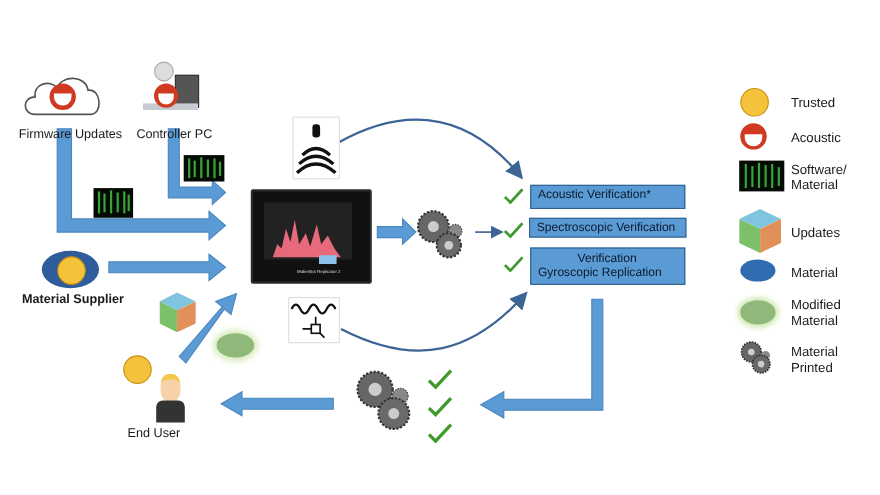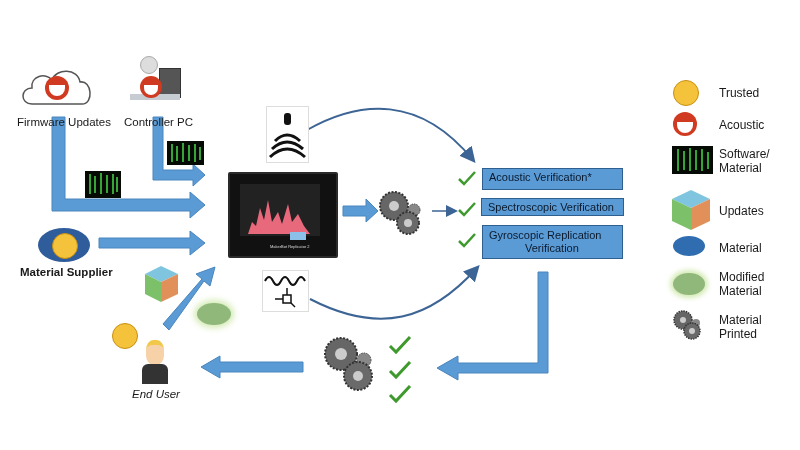--- a/index.html
+++ b/index.html
@@ -93,21 +93,21 @@
   </svg>
 </div>
 
 <div class="abs" style="left:197px;top:303px;width:34px;height:22px;border-radius:50%;background:#8fb87a;box-shadow:0 0 6px 3px #d4eab5;"></div>
 
 <div class="abs" style="left:112px;top:323px;width:24px;height:24px;border-radius:50%;background:#f5c33b;border:1px solid #c98f10;"></div>
 <div class="abs" style="left:140px;top:340px;width:30px;height:44px;">
   <div class="abs" style="left:6px;top:0;width:18px;height:20px;border-radius:40%;background:#f7d2a9;border-top:5px solid #f2c84b;"></div>
   <div class="abs" style="left:2px;top:24px;width:26px;height:20px;background:#333;border-radius:6px 6px 0 0;"></div>
 </div>
-<div class="lbl" style="left:132px;top:388px;font-style:italic;">End User</div>
+<div class="lbl" style="left:116px;top:388px;">End User</div>
 
 <div class="abs" style="left:266px;top:106px;width:41px;height:55px;border:1px solid #ddd;background:#fff;">
   <svg width="41" height="55">
     <rect x="17" y="6" width="7" height="12" rx="3" fill="#111"></rect>
     <path d="M8,34 Q20,22 33,34" stroke="#111" stroke-width="3" fill="none"></path>
     <path d="M5,42 Q20,28 36,42" stroke="#111" stroke-width="3" fill="none"></path>
     <path d="M3,50 Q20,34 38,50" stroke="#111" stroke-width="3" fill="none"></path>
   </svg>
 </div>
 
@@ -148,22 +148,22 @@
     <path d="M2,9 L7,14 L18,2" stroke="#3f9a2e" stroke-width="2.5" fill="none"></path>
   </svg>
 
 <div class="vbox" style="left:482px;top:168px;width:141px;height:22px;">
   <span>Acoustic Verification*</span>
 </div>
 <div class="vbox" style="left:481px;top:198px;width:143px;height:18px;">
   <span>Spectroscopic Verification</span>
 </div>
 <div class="vbox" style="left:482px;top:225px;width:141px;height:34px;line-height:13px;padding-top:3px;">
+  <div style="padding-left:36px;">Verification</div>
   <div>Gyroscopic Replication</div>
-  <div style="padding-left:36px;">Verification</div>
 </div>
 
 <svg class="abs" style="left:322px;top:336px;" width="60" height="56">
   <circle cx="19" cy="18" r="16" fill="#666" stroke="#333" stroke-width="2" stroke-dasharray="2 1.5"></circle>
   <circle cx="19" cy="18" r="6" fill="#ccc"></circle>
   <circle cx="42" cy="24" r="7" fill="#888" stroke="#444" stroke-dasharray="1.5 1"></circle>
   <circle cx="36" cy="40" r="14" fill="#6a6a6a" stroke="#333" stroke-width="2" stroke-dasharray="2 1.5"></circle>
   <circle cx="36" cy="40" r="5" fill="#ccc"></circle>
 </svg>
 <svg class="abs" style="left:388px;top:335px;" width="24" height="20">

